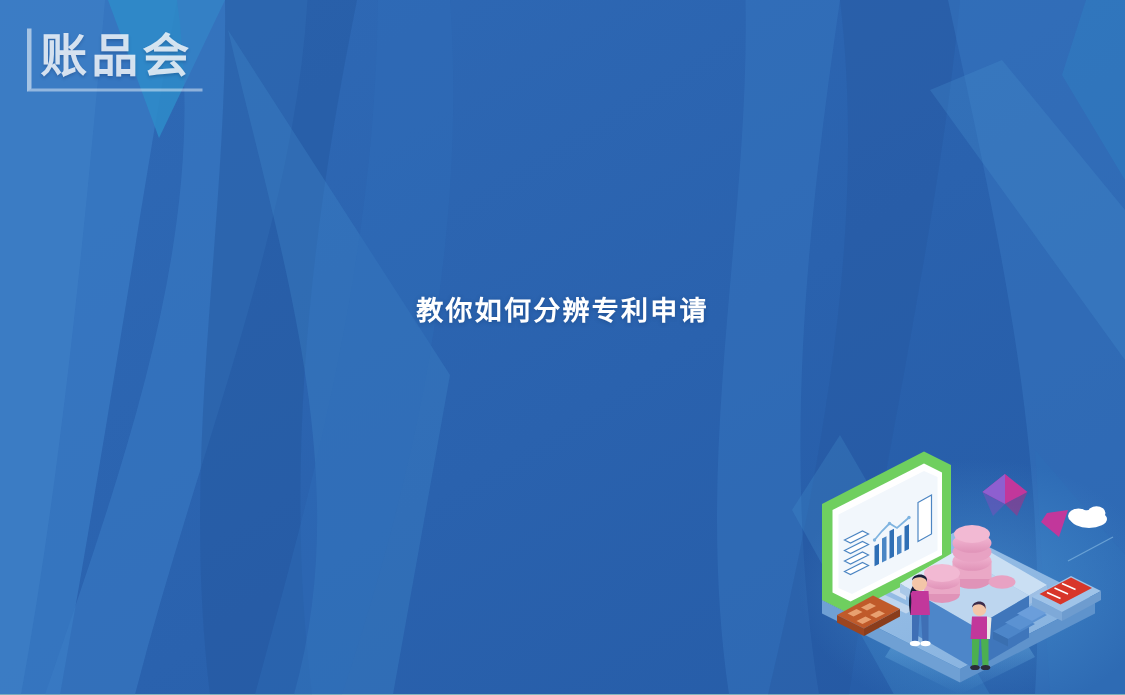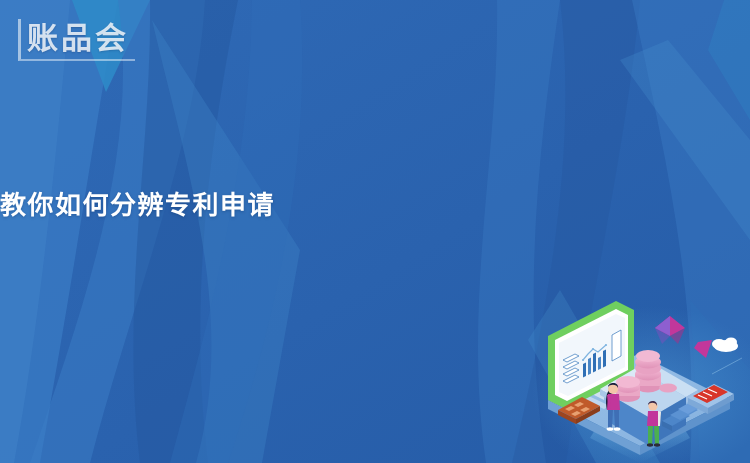--- a/index.html
+++ b/index.html
@@ -50,24 +50,24 @@
     white-space: nowrap;
     text-shadow: 0 1px 2px rgba(10,40,90,0.25);
   }
 
   
   #headline {
     position: absolute;
     left: 0;
     right: 0;
     top: 186px;
-    text-align: left;
+    text-align: center;
     color: #ffffff;
-    font-family: Liberation Mono, monospace;
-    font-size: 26px;
+    font-family: Liberation Serif, serif;
+    font-size: 18px;
     font-weight: 700;
     line-height: 43px;
     letter-spacing: 1.5px;
     text-shadow: 0 1px 3px rgba(12,45,95,0.35);
   }
   #headline .hl-line { display: block; }
 
   
   #illustration {
     position: absolute;

